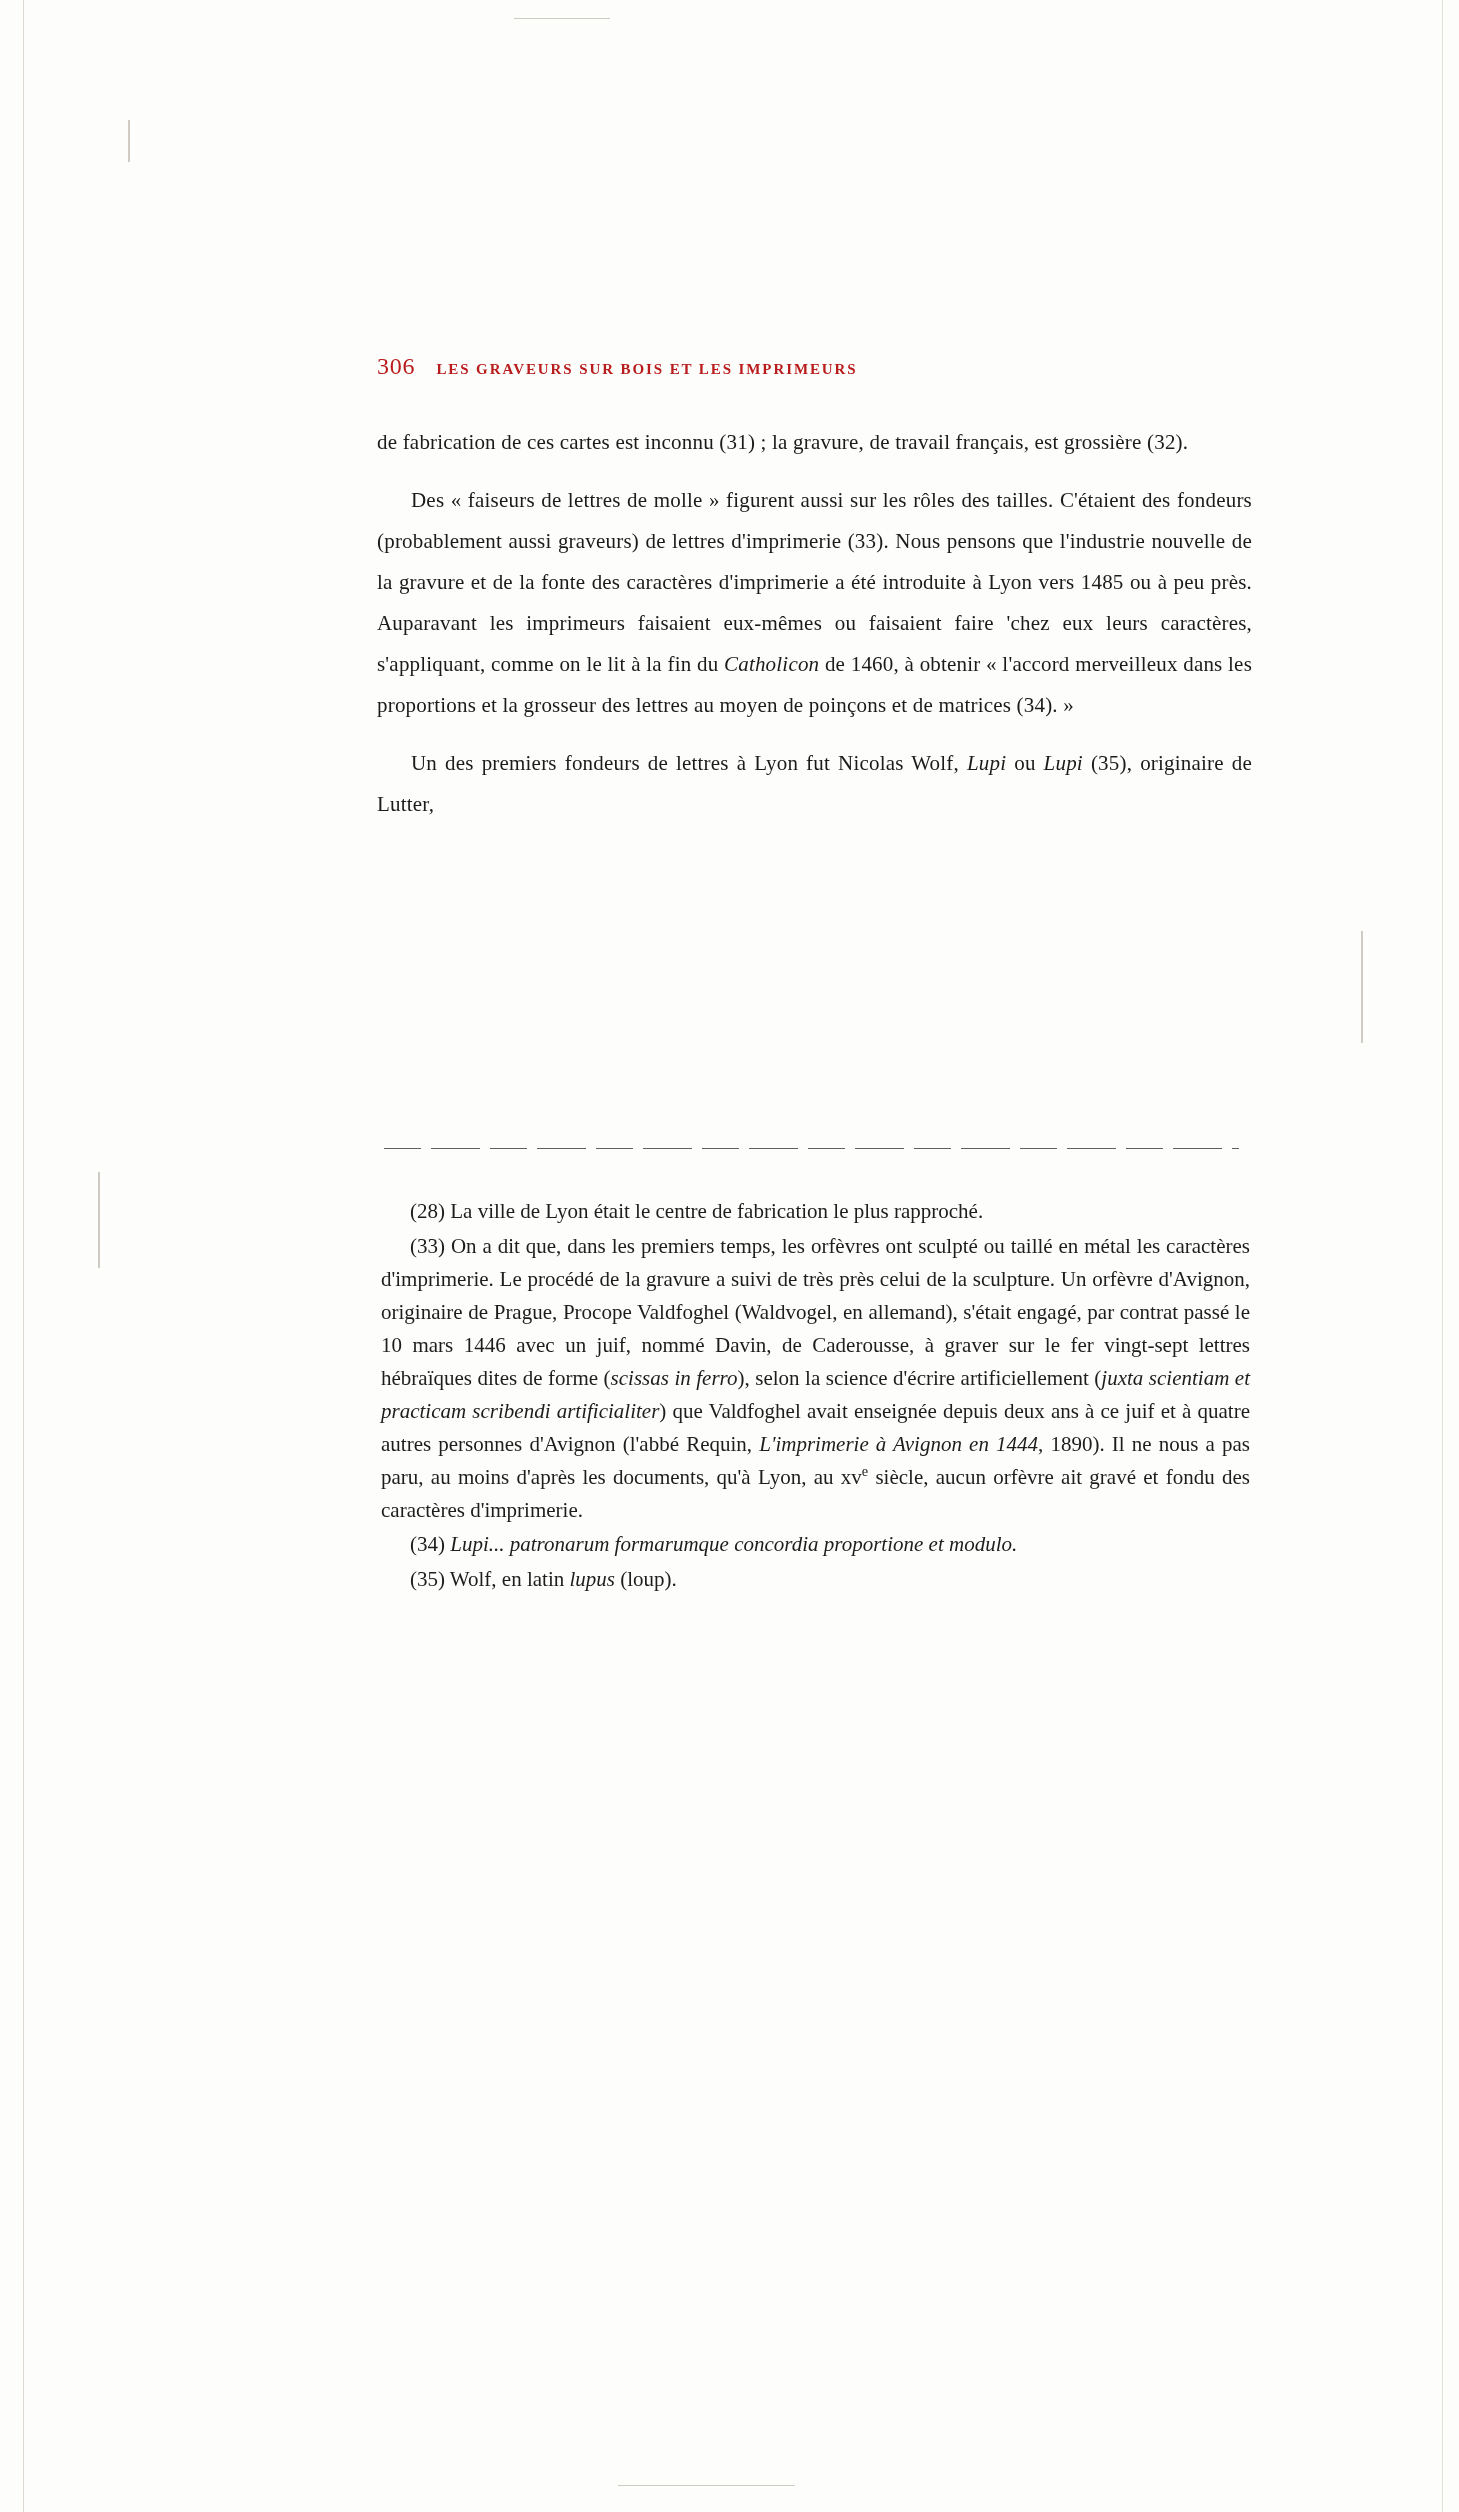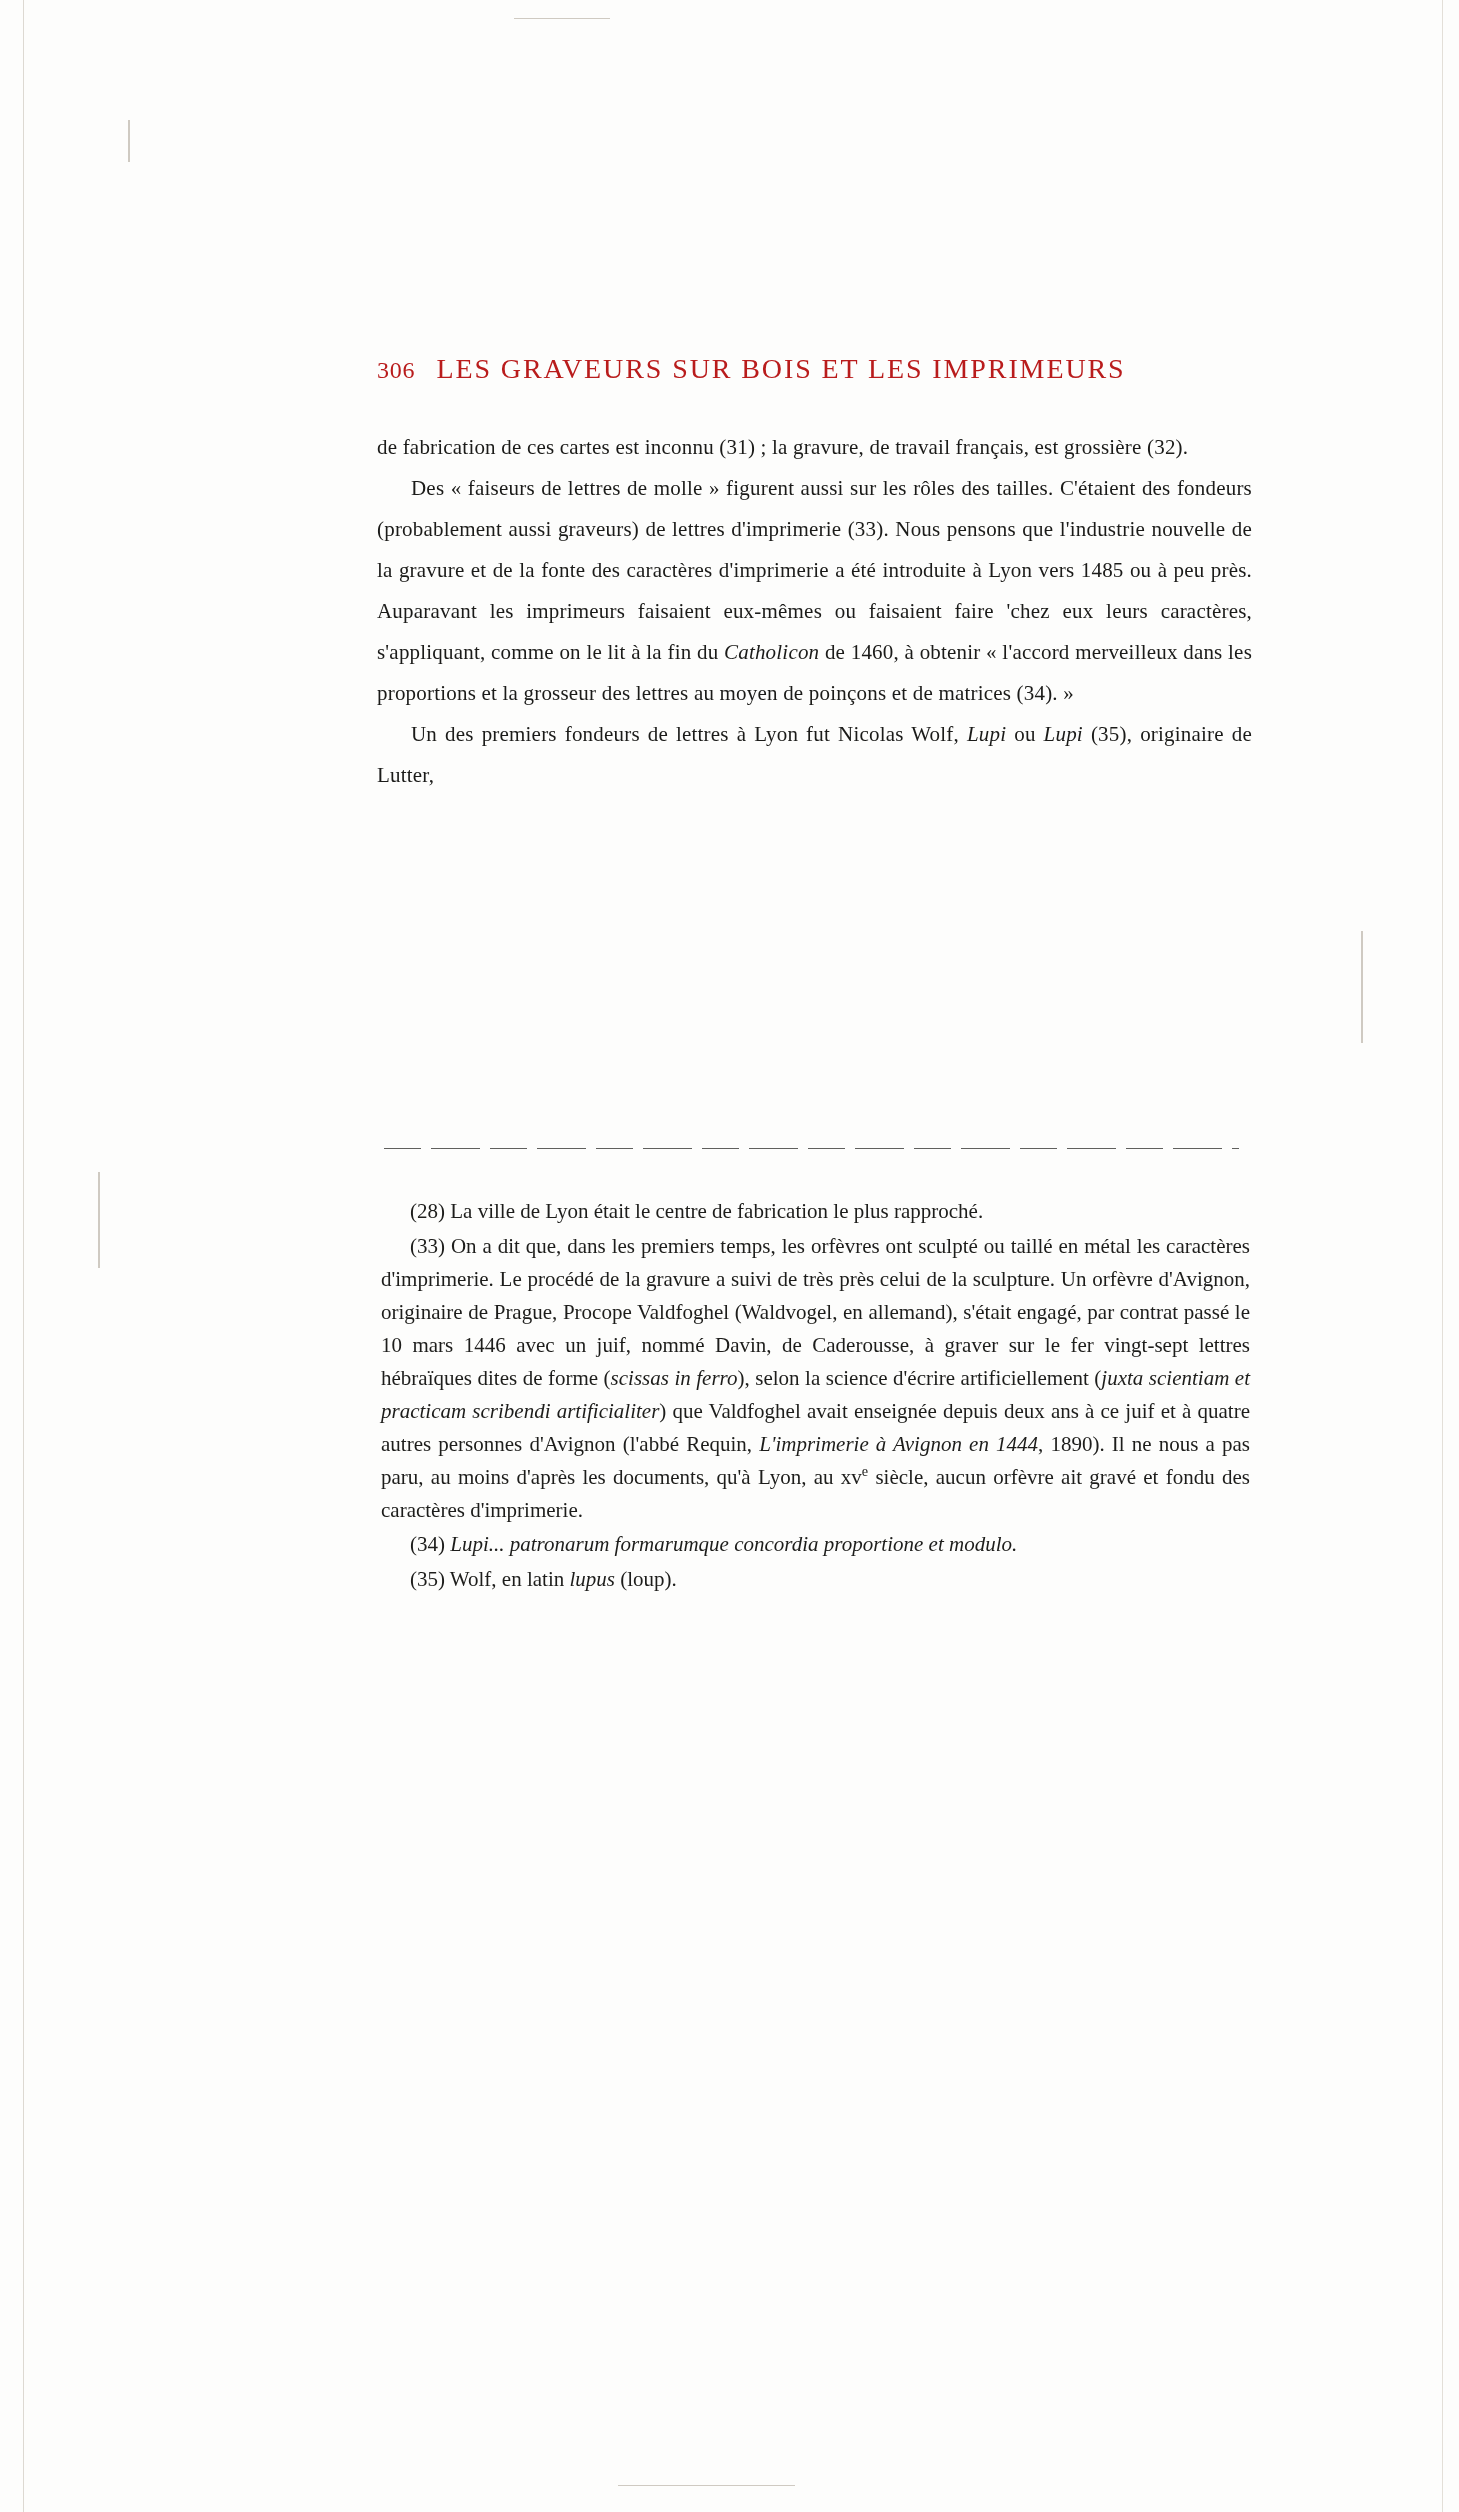--- a/index.html
+++ b/index.html
@@ -51,36 +51,38 @@
     gap: 21px;
     margin-bottom: 42px;
     color: #b91c1c;
   }
   .folio {
     font-size: 24px;
     letter-spacing: 0.8px;
     font-family: "Liberation Serif", serif;
   }
   .head-title {
-    font-size: 28px;
+    font-size: 15px;
     letter-spacing: 1.9px;
     text-transform: uppercase;
     font-variant: small-caps;
+    font-weight: bold;
   }
   .body-copy p {
     margin: 0;
     font-size: 21px;
     line-height: 41px;
     text-align: justify;
     text-justify: inter-word;
     letter-spacing: 0.2px;
     color: #1b1b19;
   }
   .body-copy p.indent {
     text-indent: 34px;
+    margin-top: 17px;
   }
   .rule {
     position: absolute;
     left: 384px;
     top: 1148px;
     width: 855px;
     height: 0.8px;
     background: repeating-linear-gradient(to right,
       #2b2b28 0px, #2b2b28 37px,
       rgba(0,0,0,0) 37px, rgba(0,0,0,0) 47px,

